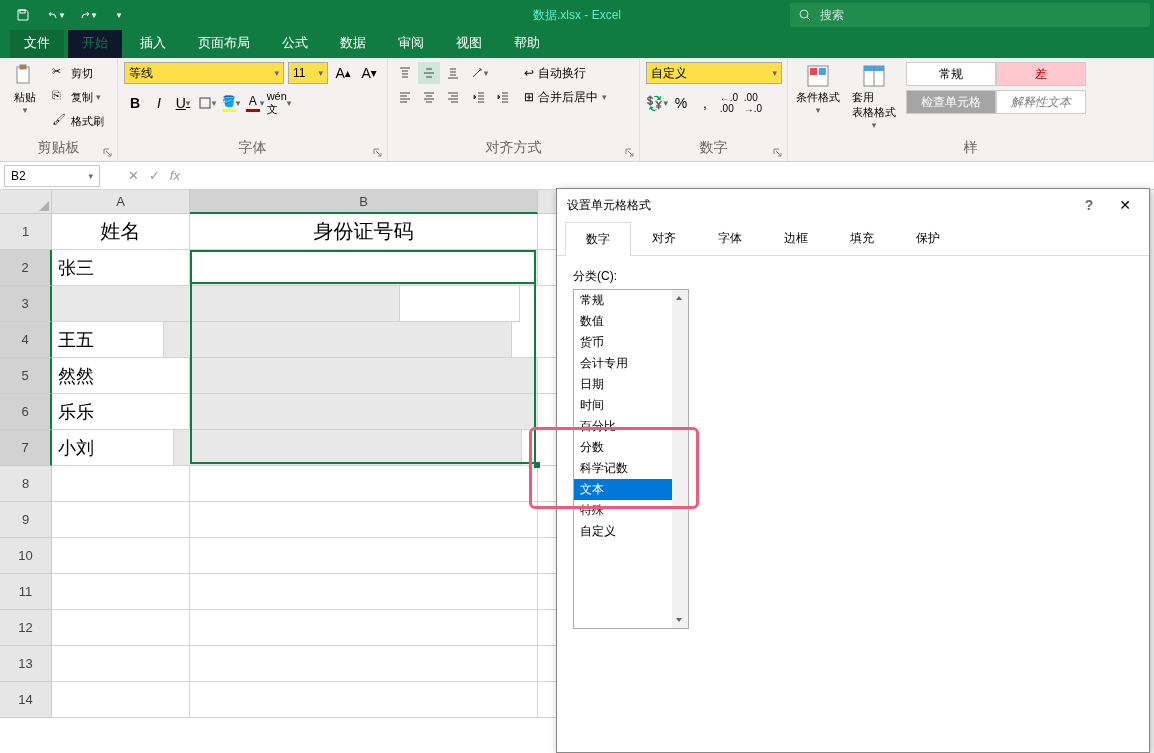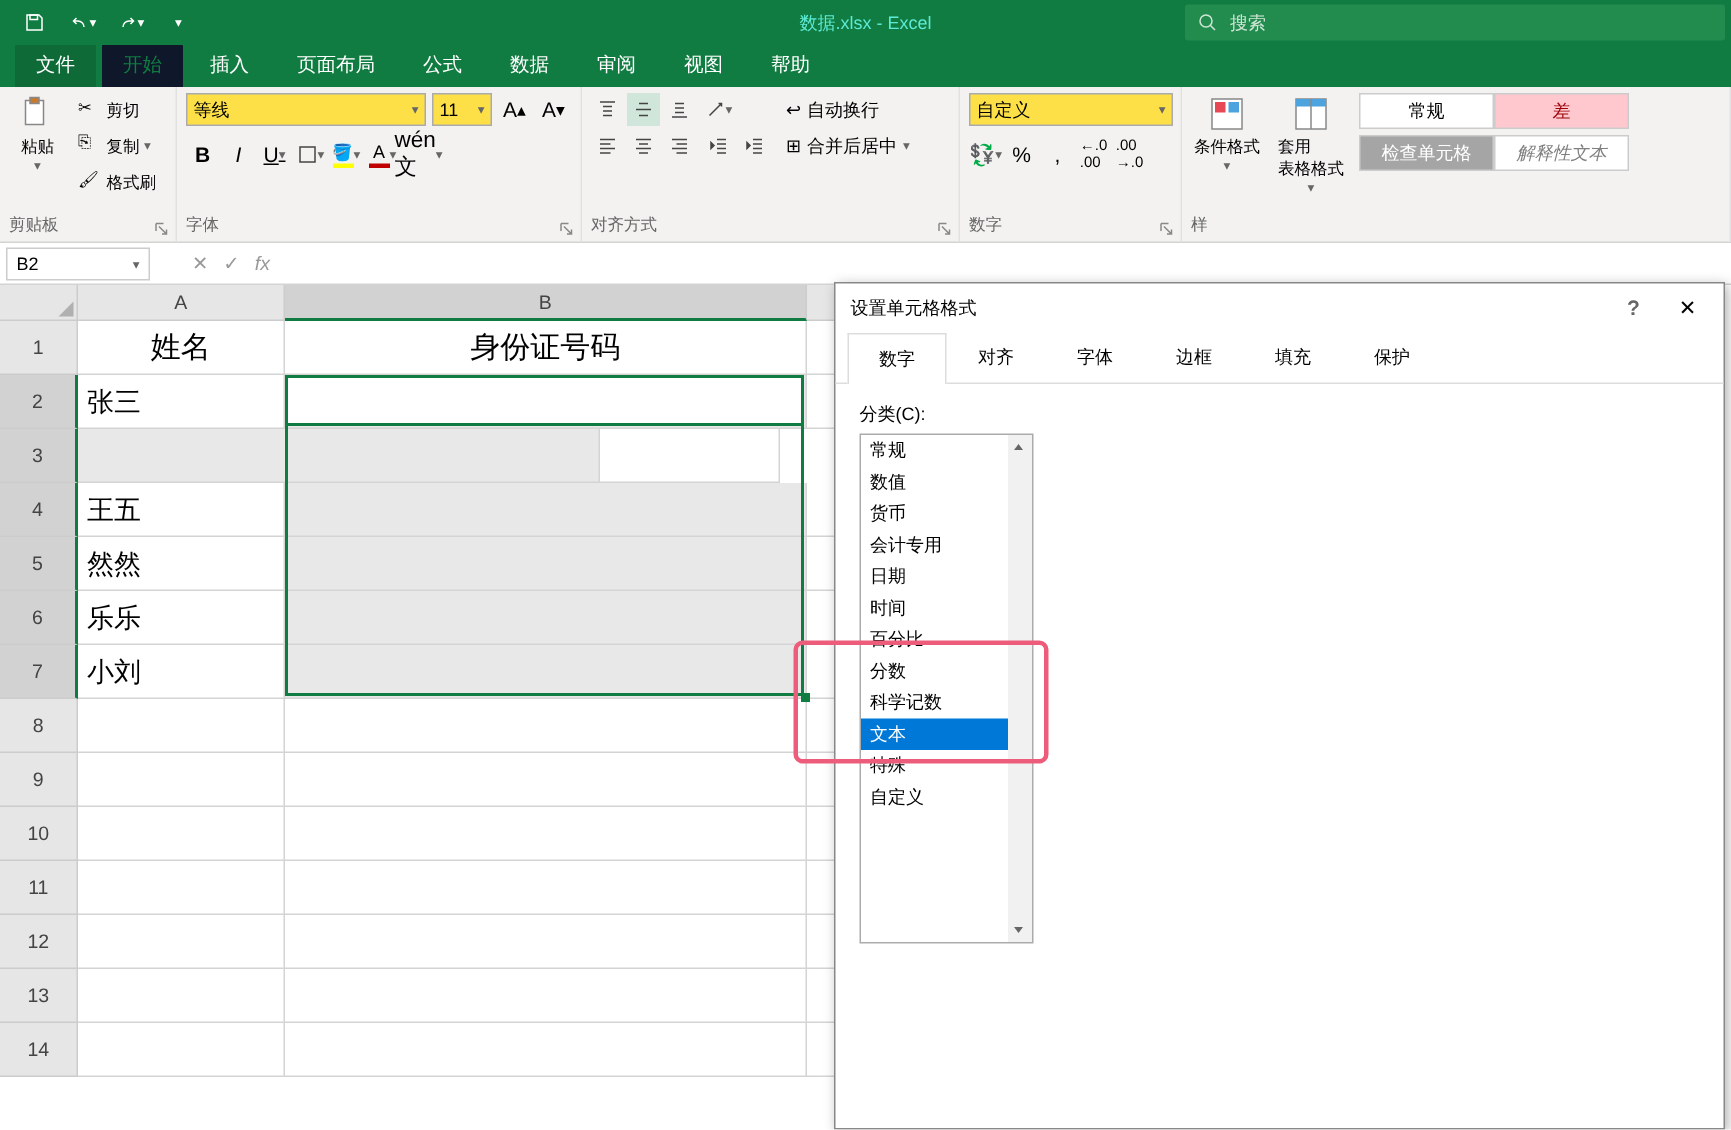--- a/index.html
+++ b/index.html
@@ -17,21 +17,21 @@
 
 
 .tabstrip { height: 28px; background: #107c41; display: flex; align-items: flex-end; padding-left: 10px; gap: 4px; }
 .tab { padding: 6px 14px; color: #fff; font-size: 13px; cursor: pointer; }
 .tab.file { background: #0e6b38; }
 .tab.active { background: #0f172a; color: #107c41; border-radius: 3px 3px 0 0; }
 
 
 .ribbon { height: 104px; background: #f3f2f1; border-bottom: 1px solid #d4d4d4; display: flex; align-items: stretch; }
 .group { border-right: 1px solid #e1e1e1; padding: 4px 6px 2px; display: flex; flex-direction: column; justify-content: space-between; position: relative; }
-.group-label { font-size: 11px; color: #666; text-align: left; margin-bottom: 2px; }
+.group-label { font-size: 14px; color: #666; text-align: center; margin-bottom: 2px; }
 .group-body { flex: 1; display: flex; align-items: flex-start; gap: 4px; }
 .dlglaunch { position: absolute; right: 2px; bottom: 2px; width: 12px; height: 12px; cursor: pointer; }
 .dlglaunch svg { stroke: #888; fill: none; }
 
 .big-btn { display: flex; flex-direction: column; align-items: center; justify-content: center; width: 38px; font-size: 11px; cursor: pointer; padding: 2px; }
 .big-btn .ico { width: 24px; height: 24px; margin-bottom: 2px; }
 .stack { display: flex; flex-direction: column; gap: 2px; }
 .small-row { display: flex; align-items: center; gap: 3px; font-size: 11px; cursor: pointer; height: 22px; padding: 0 4px; }
 .small-row .ico { width: 16px; height: 16px; }
 .chev { font-size: 9px; color: #666; }
@@ -235,21 +235,21 @@
             <span class="chev">▾</span>
           </div>
         <div class="fbtn">
             <div style="display:flex;flex-direction:column;align-items:center;">
               <span style="font-size:12px;">A</span>
               <div class="color-bar" style="background:#c00000;"></div>
             </div>
             <span class="chev">▾</span>
           </div>
         <div class="fbtn">
-            <span style="font-size:15px;">wén<br>文</span>
+            <span style="font-size:11px;">wén<br>文</span>
             <span class="chev">▾</span>
           </div>
       </div>
     </div>
     <div class="group-label">字体</div>
     <div class="dlglaunch"><svg width="10" height="10" viewBox="0 0 10 10">
           <path d="M1 1h5M1 1v5M3 3l5 5M8 5v3H5"></path>
         </svg></div>
   </div>
 
@@ -431,36 +431,36 @@
         <div class="cell-row">
           <div class="cell" style="width:138px">张三</div>
           <div class="cell sel-range" style="width:348px"></div>
           <div class="cell" style="width:120px"></div>
         </div>
         <div class="cell-row">
           <div class="cell sel-range" style="width:348px"></div>
           <div class="cell" style="width:120px"></div>
         </div>
         <div class="cell-row">
-          <div class="cell" style="width:138px">王五</div>
+          <div class="cell" style="width:112px">王五</div>
           <div class="cell sel-range" style="width:348px"></div>
           <div class="cell" style="width:120px"></div>
         </div>
         <div class="cell-row">
           <div class="cell" style="width:138px">然然</div>
           <div class="cell sel-range" style="width:348px"></div>
           <div class="cell" style="width:120px"></div>
         </div>
         <div class="cell-row">
           <div class="cell" style="width:138px">乐乐</div>
           <div class="cell sel-range" style="width:348px"></div>
           <div class="cell" style="width:120px"></div>
         </div>
         <div class="cell-row">
-          <div class="cell" style="width:138px">小刘</div>
+          <div class="cell" style="width:122px">小刘</div>
           <div class="cell sel-range" style="width:348px"></div>
           <div class="cell" style="width:120px"></div>
         </div>
         <div class="cell-row">
           <div class="cell" style="width:138px"></div>
           <div class="cell" style="width:348px"></div>
           <div class="cell" style="width:120px"></div>
         </div>
         <div class="cell-row">
           <div class="cell" style="width:138px"></div>

